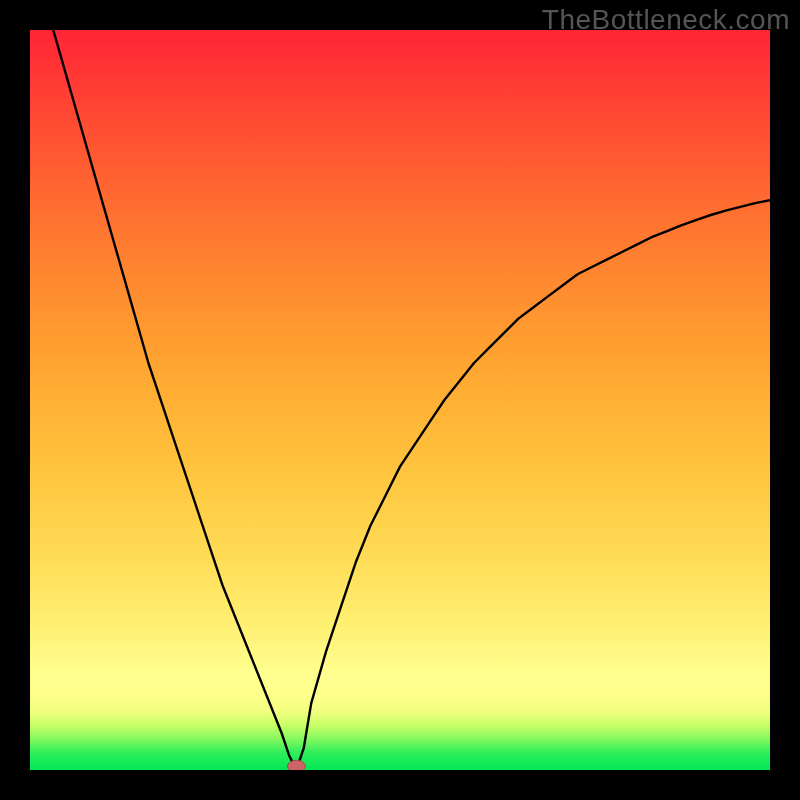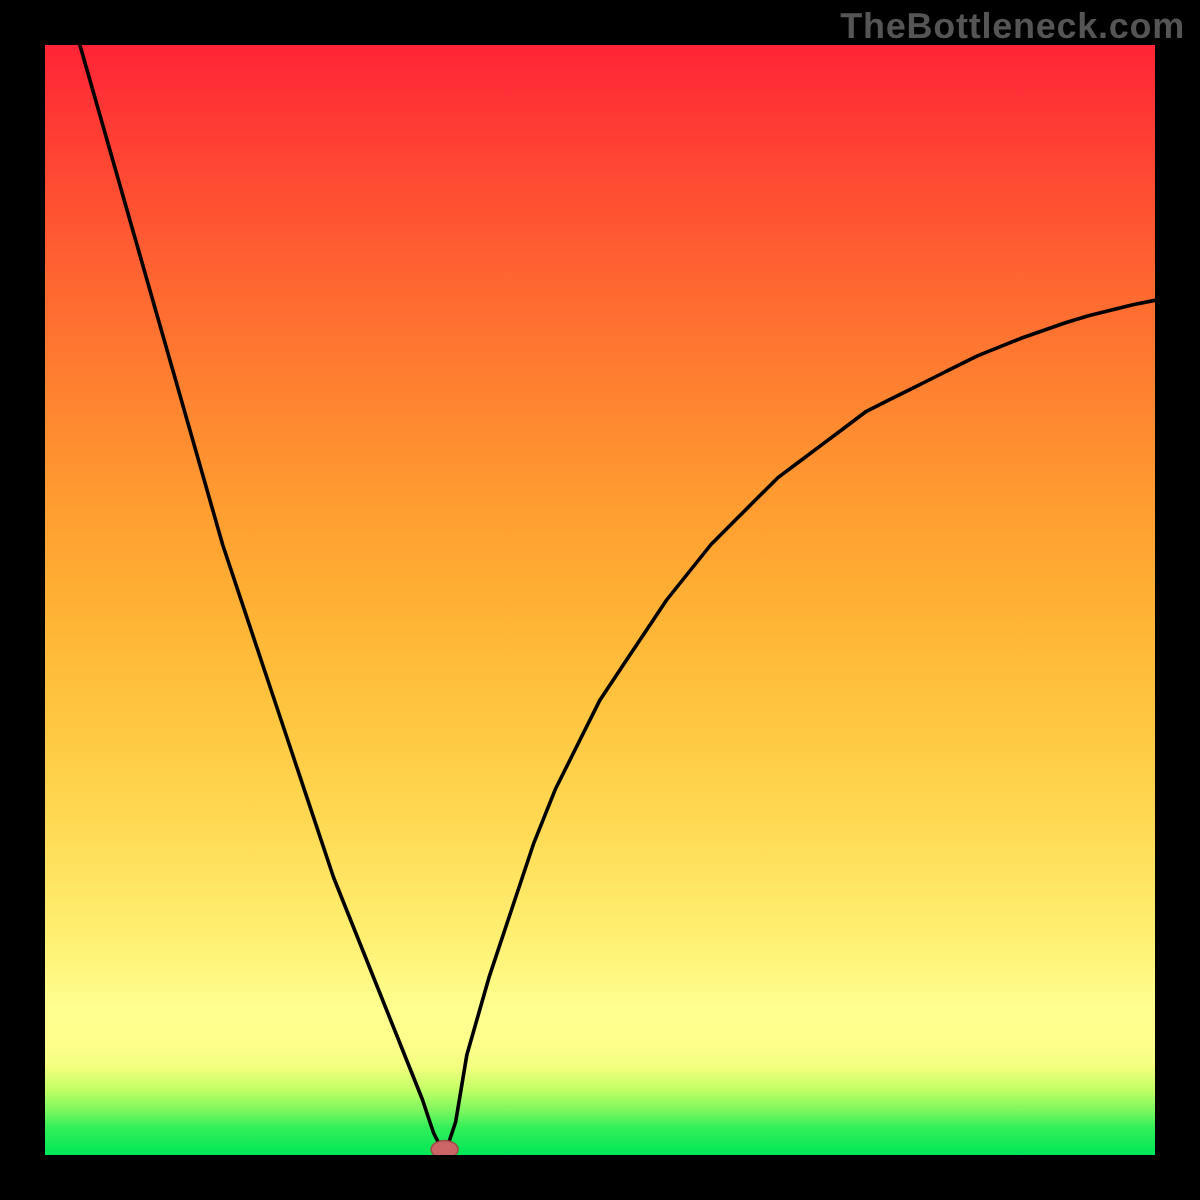--- a/index.html
+++ b/index.html
@@ -9,22 +9,22 @@
     height: 800px;
     background: #000;
     position: relative;
   }
   .source-label {
     position: absolute;
     top: 4px;
     right: 10px;
     color: #555;
     font-family: Arial, Helvetica, sans-serif;
-    font-size: 24px;
-    font-weight: bold;
+    font-size: 28px;
+    font-weight: normal;
     letter-spacing: 0.5px;
     z-index: 10;
   }
   .plot-area {
     position: absolute;
     left: 30px;
     top: 30px;
     width: 740px;
     height: 740px;
     background: linear-gradient(

